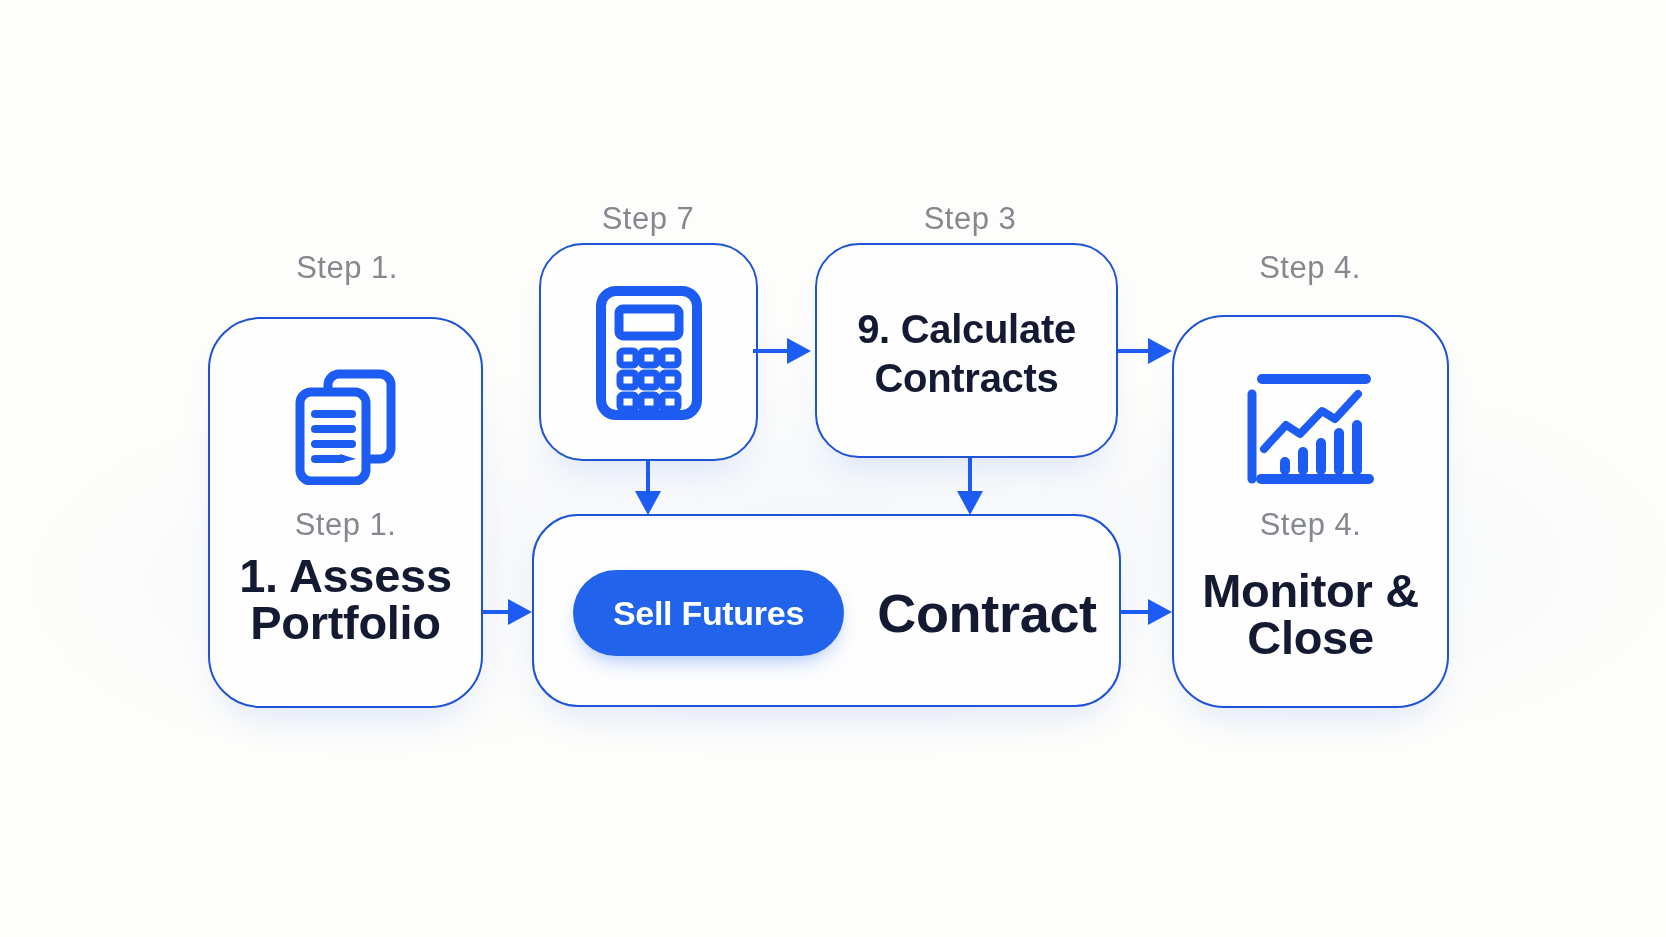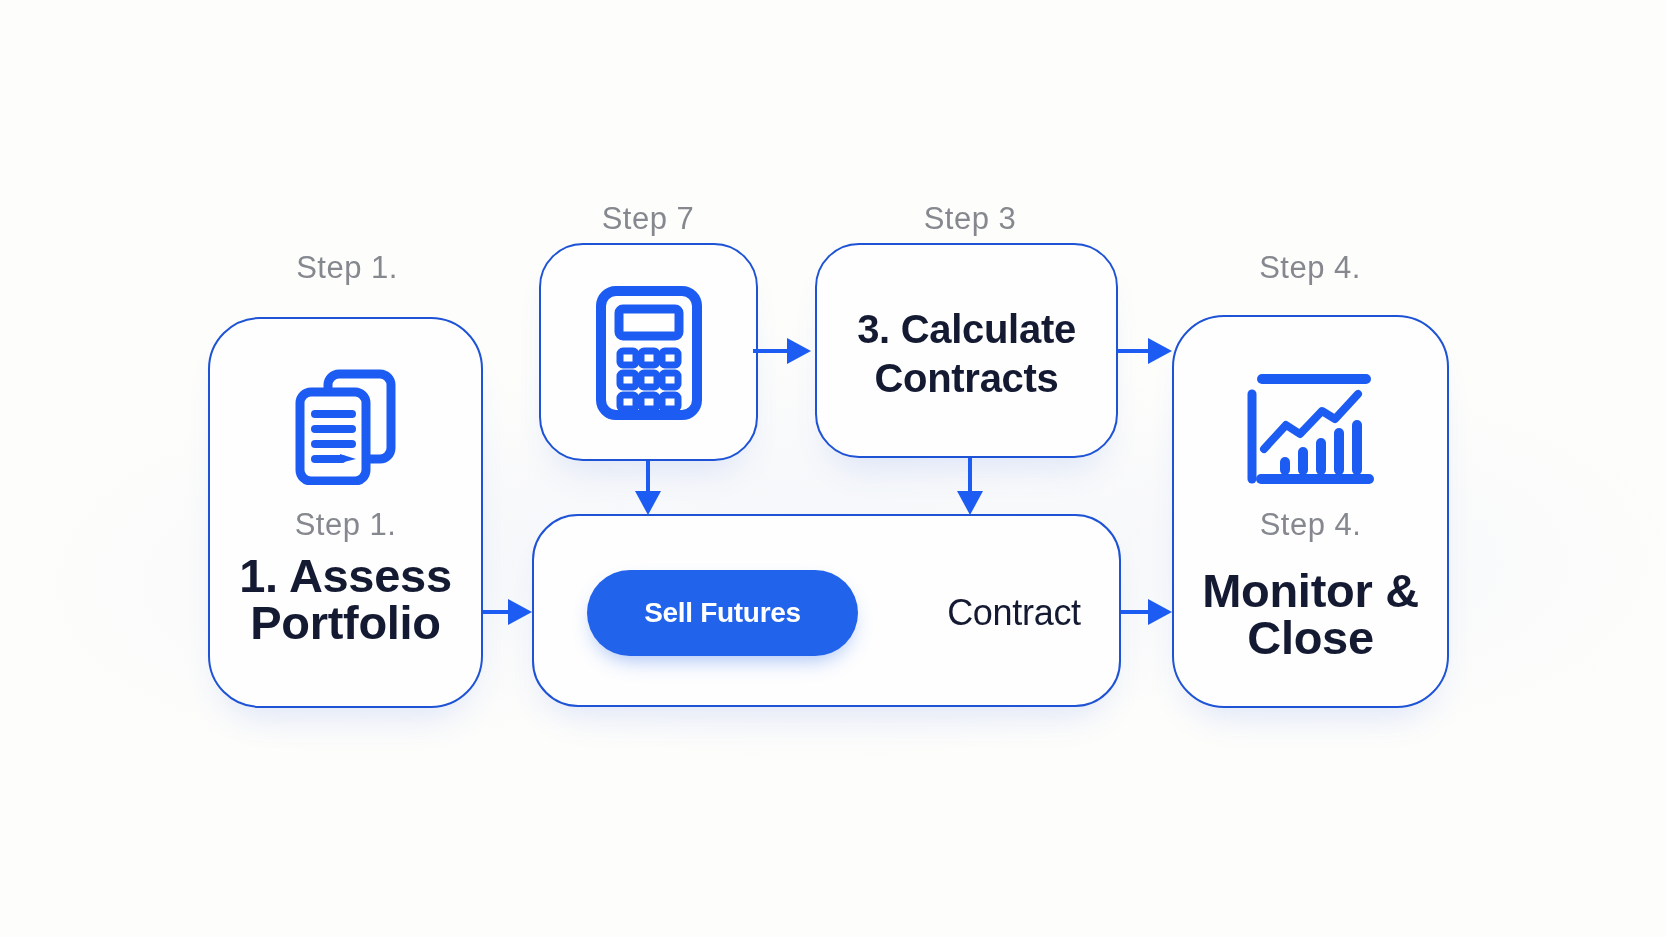--- a/index.html
+++ b/index.html
@@ -46,30 +46,30 @@
   }
   .node1 .icon-wrap{margin-top:50px;height:116px;}
   .node1 .inner-gray{margin-top:22px;}
   .node1 .node-title{margin-top:9px;width:220px;}
   .node2 .icon-wrap{margin-top:41px;height:134px;}
   .node3 .node-title{width:260px;margin-top:6px;font-size:40px;line-height:49px;}
   .node4 .icon-wrap{margin-top:54px;height:116px;}
   .node4 .inner-gray{margin-top:20px;}
   .node4 .node-title{margin-top:24px;width:230px;}
   .pill{
-    position:absolute;left:53px;top:54px;width:271px;height:86px;border-radius:43px;
-    background:var(--pill-blue);color:#ffffff;font-size:28px;font-weight:700;
+    position:absolute;left:39px;top:54px;width:271px;height:86px;border-radius:43px;
+    background:var(--pill-blue);color:#ffffff;font-size:34px;font-weight:700;
     display:flex;align-items:center;justify-content:center;letter-spacing:-0.3px;
     border:none;font-family:"Liberation Sans", sans-serif;cursor:pointer;
     box-shadow:0 10px 22px -8px rgba(34,99,236,0.45);
   }
   .action-text{
-    position:absolute;left:360px;top:0;width:240px;height:193px;
+    position:absolute;left:333px;top:0;width:240px;height:193px;
     display:flex;align-items:center;justify-content:center;
-    color:var(--dark-text);font-size:36px;font-weight:400;letter-spacing:-0.3px;
+    color:var(--dark-text);font-size:54px;font-weight:700;letter-spacing:-0.3px;
   }
   
   .aline-h{position:absolute;height:4px;background:var(--accent-blue);}
   .aline-v{position:absolute;width:4px;background:var(--accent-blue);}
   .ahead-right{
     position:absolute;width:0;height:0;
     border-top:13px solid transparent;border-bottom:13px solid transparent;
     border-left:24px solid var(--accent-blue);
   }
   .ahead-down{
@@ -122,21 +122,21 @@
           <rect x="67" y="87" width="16" height="14" rx="3" stroke="#1d5cf2" stroke-width="7"></rect>
           <rect x="25" y="109" width="16" height="14" rx="3" stroke="#1d5cf2" stroke-width="7"></rect>
           <rect x="46" y="109" width="16" height="14" rx="3" stroke="#1d5cf2" stroke-width="7"></rect>
           <rect x="67" y="109" width="16" height="14" rx="3" stroke="#1d5cf2" stroke-width="7"></rect>
         </svg>
       </div>
     </div>
   </div>
 
   <div class="node small node3">
-    <div class="node-title">3. Calculate Contracts</div>
+    <div class="node-title">9. Calculate Contracts</div>
   </div>
 
   <div class="node big node4">
     <div class="node-inner">
       <div class="icon-wrap">
         <svg width="132" height="114" viewBox="0 0 132 114" fill="none">
           <line x1="17" y1="7" x2="121" y2="7" stroke="#1d5cf2" stroke-width="10" stroke-linecap="round"></line>
           <line x1="7" y1="22" x2="7" y2="107" stroke="#1d5cf2" stroke-width="9" stroke-linecap="round"></line>
           <line x1="16" y1="107" x2="124" y2="107" stroke="#1d5cf2" stroke-width="10" stroke-linecap="round"></line>
           <polyline points="19,77 41,53 55,62 77,39 90,47 113,22" stroke="#1d5cf2" stroke-width="8" stroke-linecap="round" stroke-linejoin="round" fill="none"></polyline>

